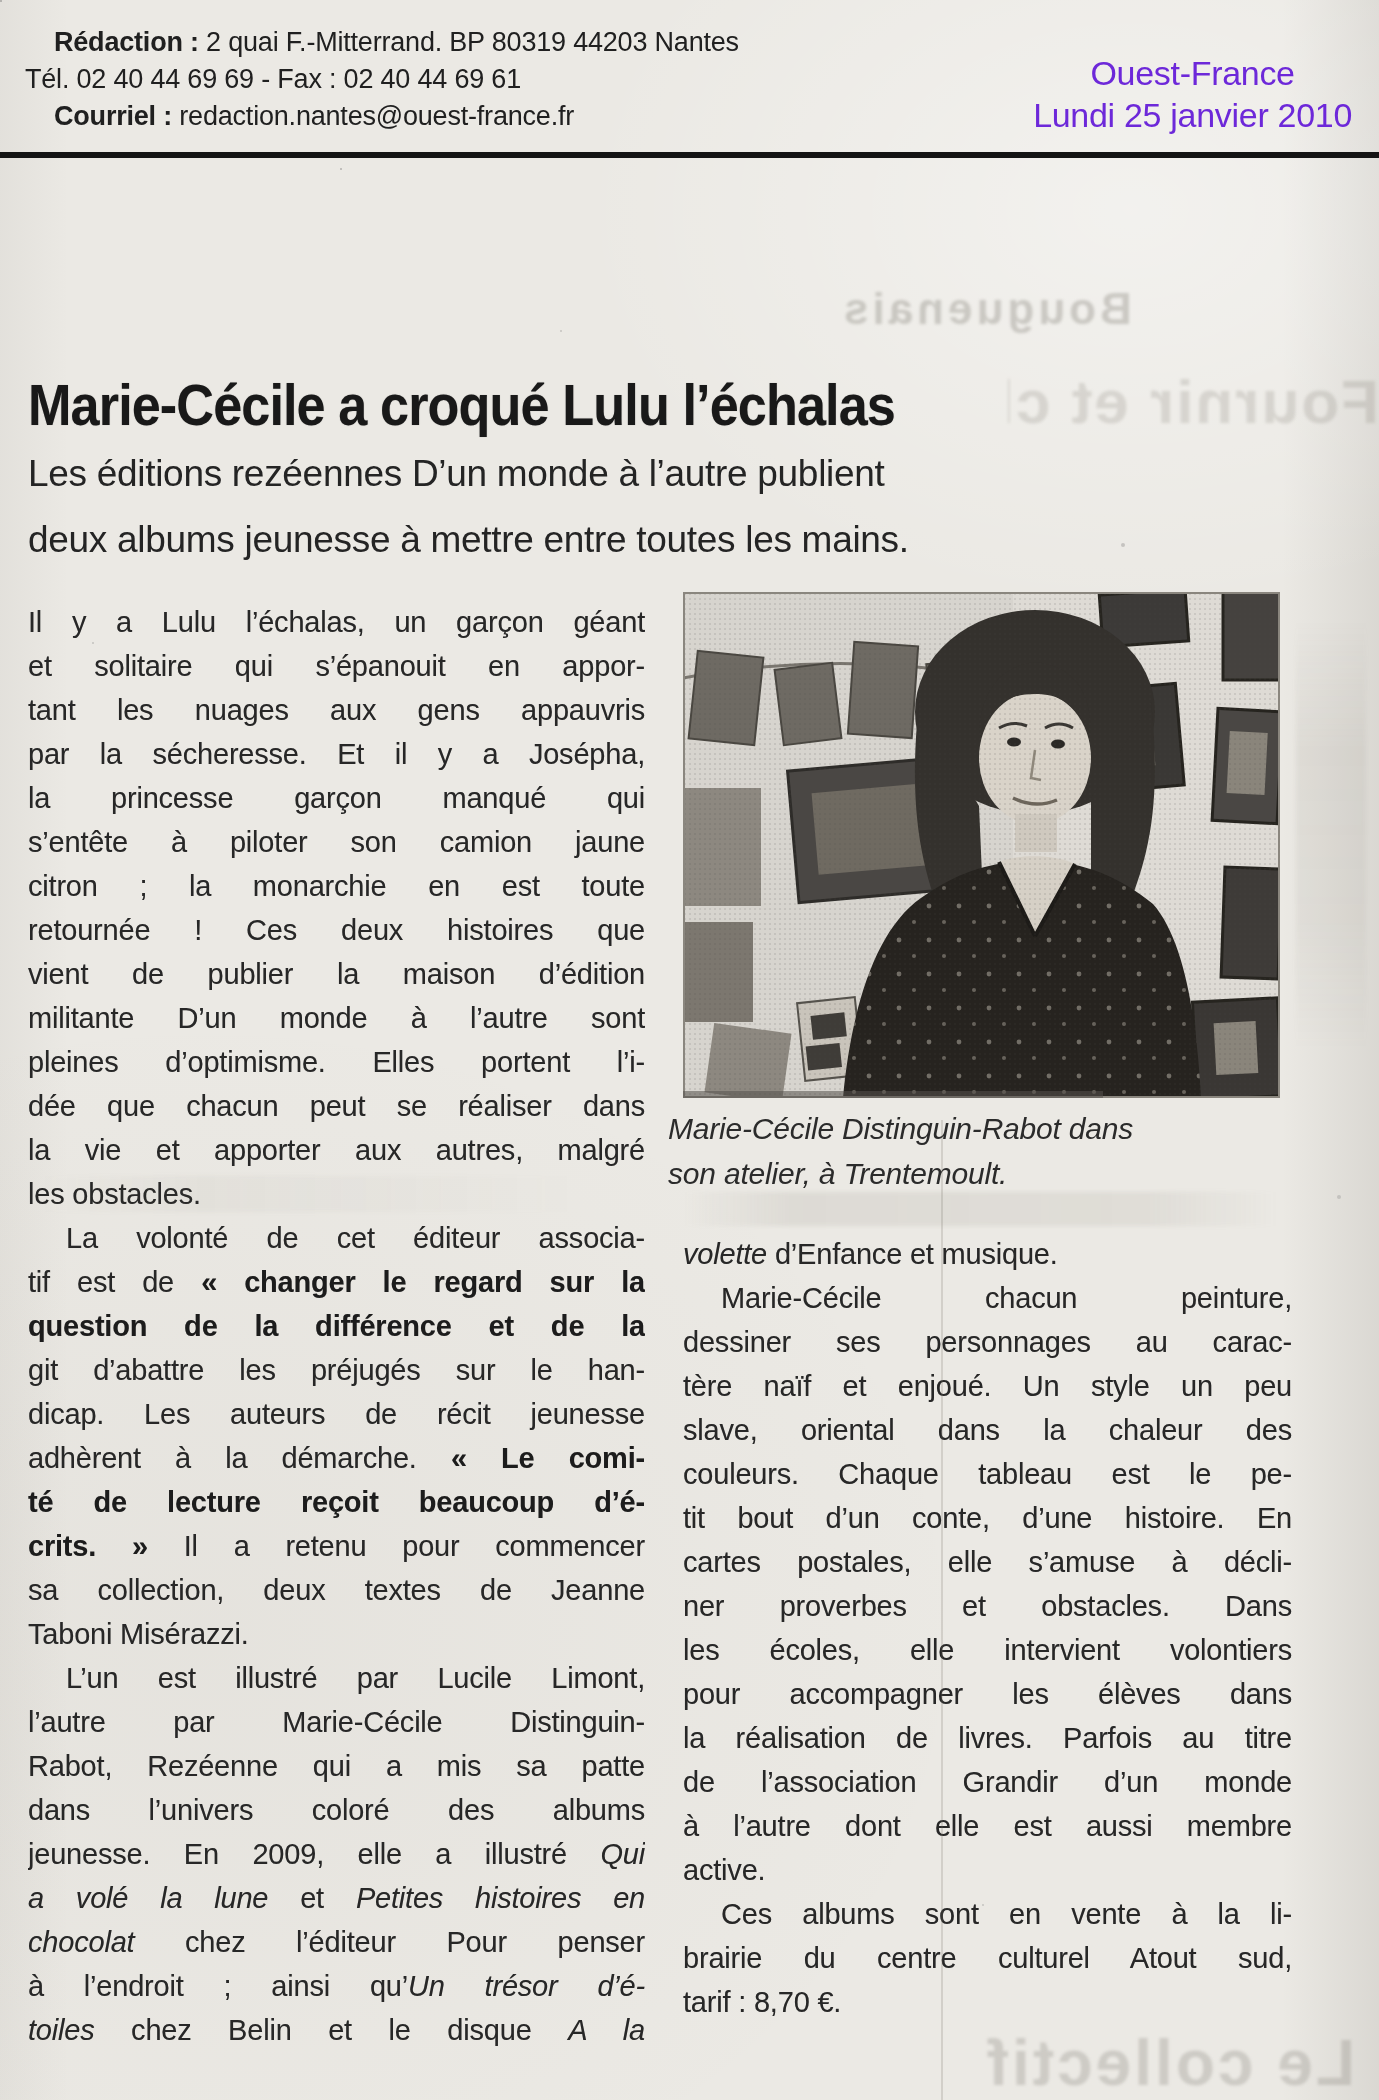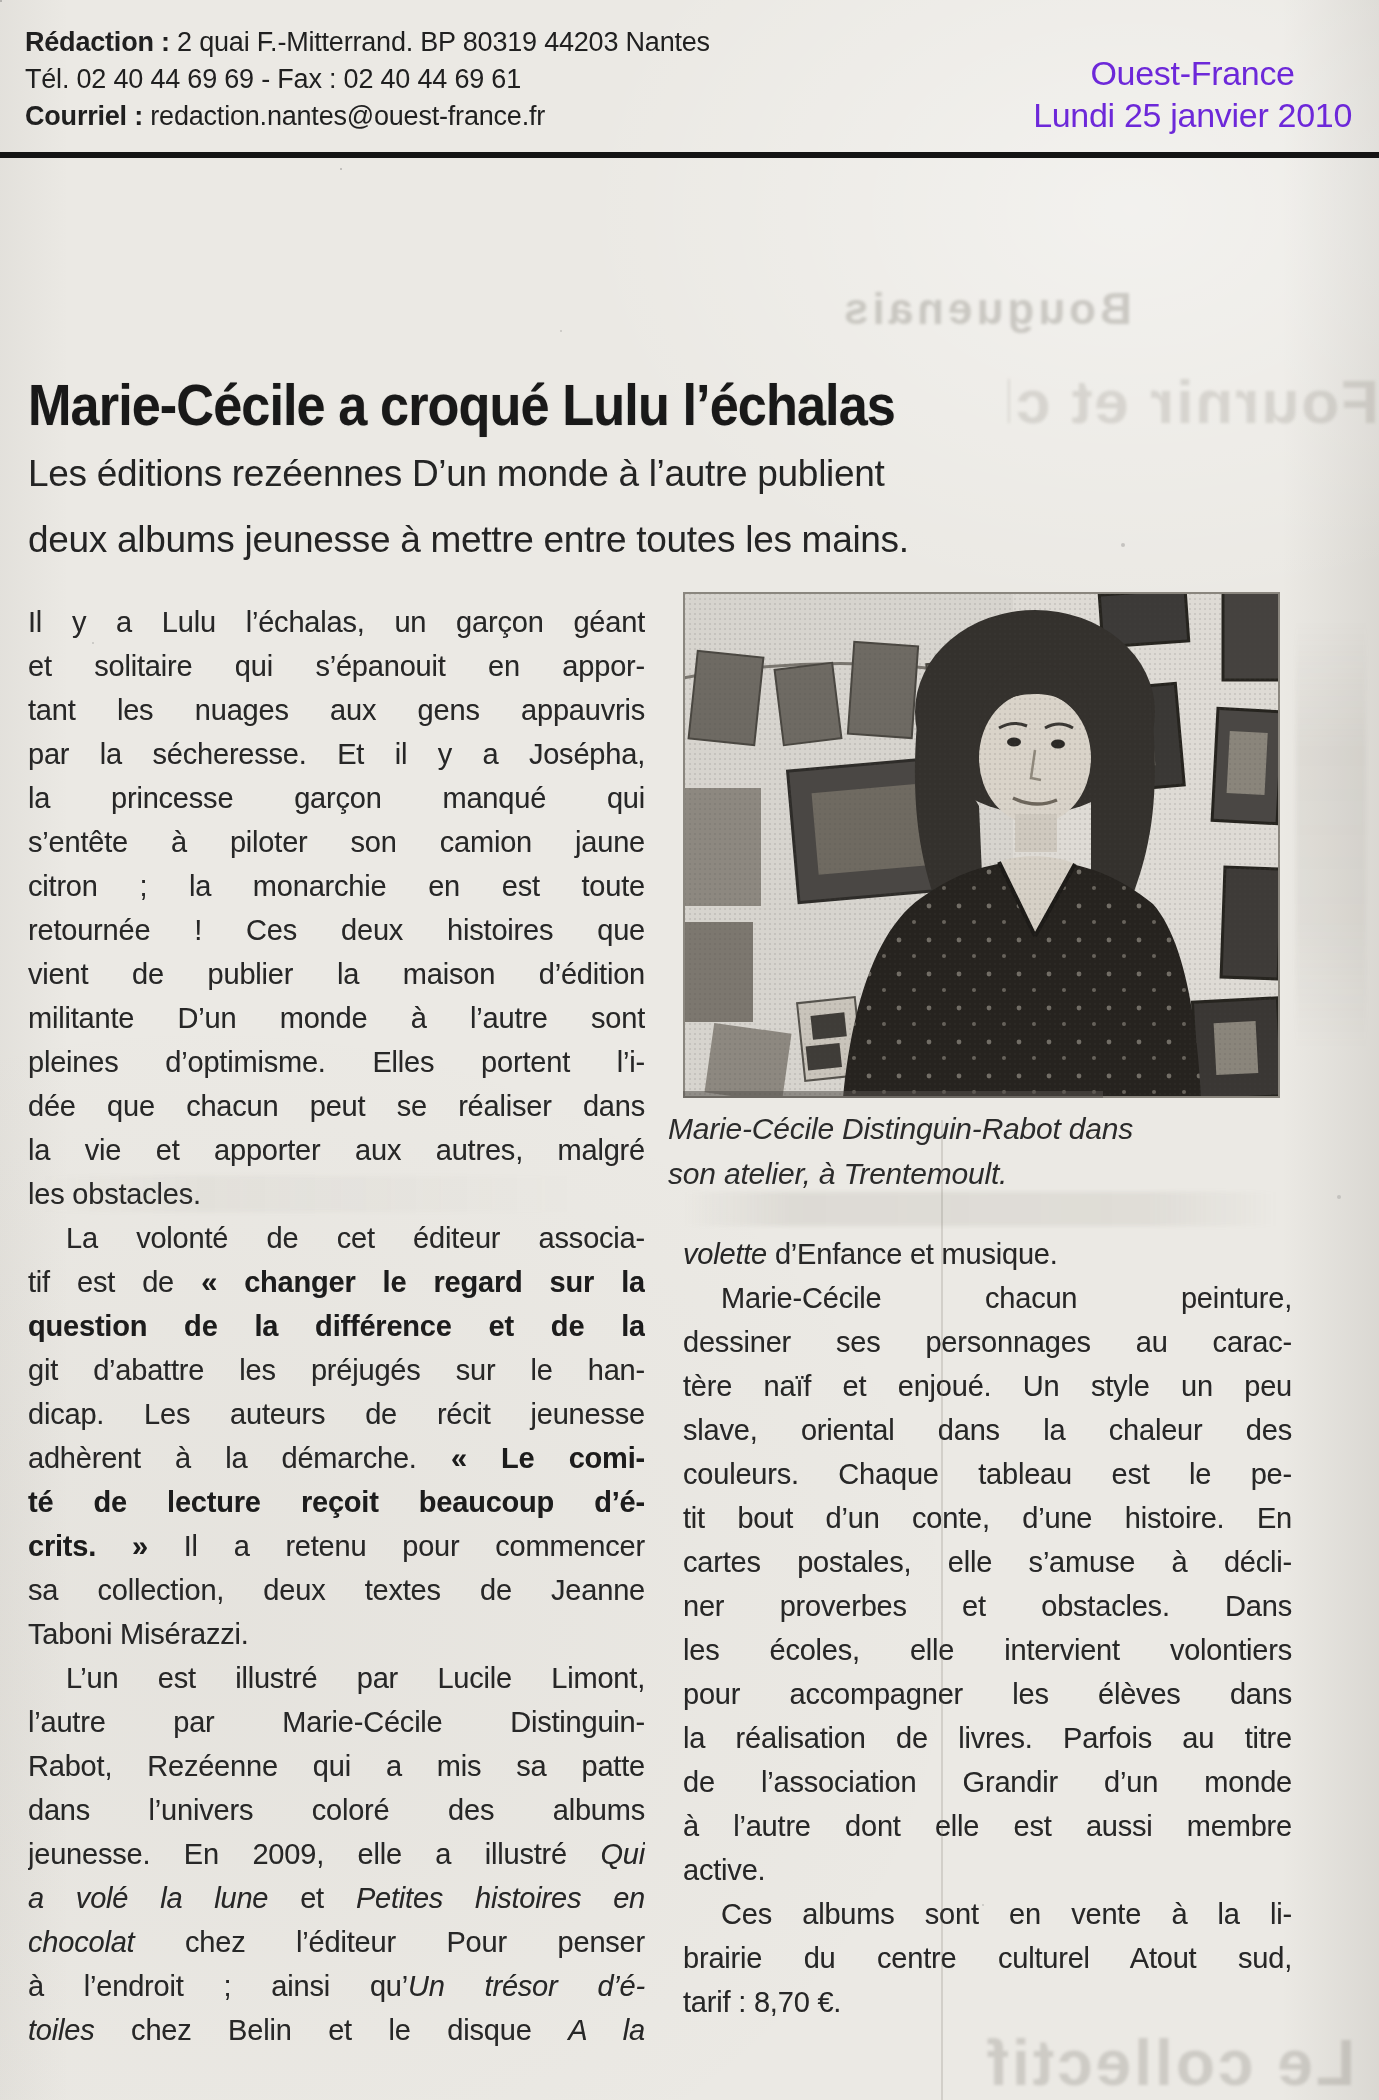--- a/index.html
+++ b/index.html
@@ -10,21 +10,21 @@
     background-image:
       radial-gradient(ellipse 900px 650px at 82% 10%, rgba(255,255,255,.38), rgba(255,255,255,0) 62%),
       radial-gradient(ellipse 1100px 900px at 15% 78%, rgba(120,113,100,.05), rgba(0,0,0,0) 70%),
       linear-gradient(90deg, rgba(95,90,82,.06), rgba(0,0,0,0) 5%, rgba(0,0,0,0) 93%, rgba(95,90,82,.12));
     font-family:"Liberation Sans", sans-serif;
     color:#262626;
   }
   .page{position:absolute;inset:0;}
   
   .hdr-left{position:absolute;left:25px;top:24px;font-size:27px;line-height:37px;letter-spacing:-.2px;color:#202020;}
-  .hdr-left .b{font-weight:700;}
+  .hdr-left .b{font-weight:700;margin-left:29px;}
   .hdr-right{position:absolute;right:27px;top:52px;text-align:center;font-size:34px;line-height:42px;color:#6d28d9;letter-spacing:-.3px;}
   .rule{position:absolute;left:0;top:152px;width:1379px;height:6px;background:#141414;}
   
   .headline{
     position:absolute;left:28px;top:374px;margin:0;width:1300px;
     font-size:58px;line-height:62px;font-weight:700;letter-spacing:-1px;color:#191919;
     transform:scaleX(.9);transform-origin:left top;white-space:nowrap;
     text-shadow:0 0 1px rgba(40,40,40,.35);
   }
   .subhead{position:absolute;left:28px;top:441px;width:1040px;font-size:37px;line-height:66px;color:#242424;letter-spacing:-.3px;}

